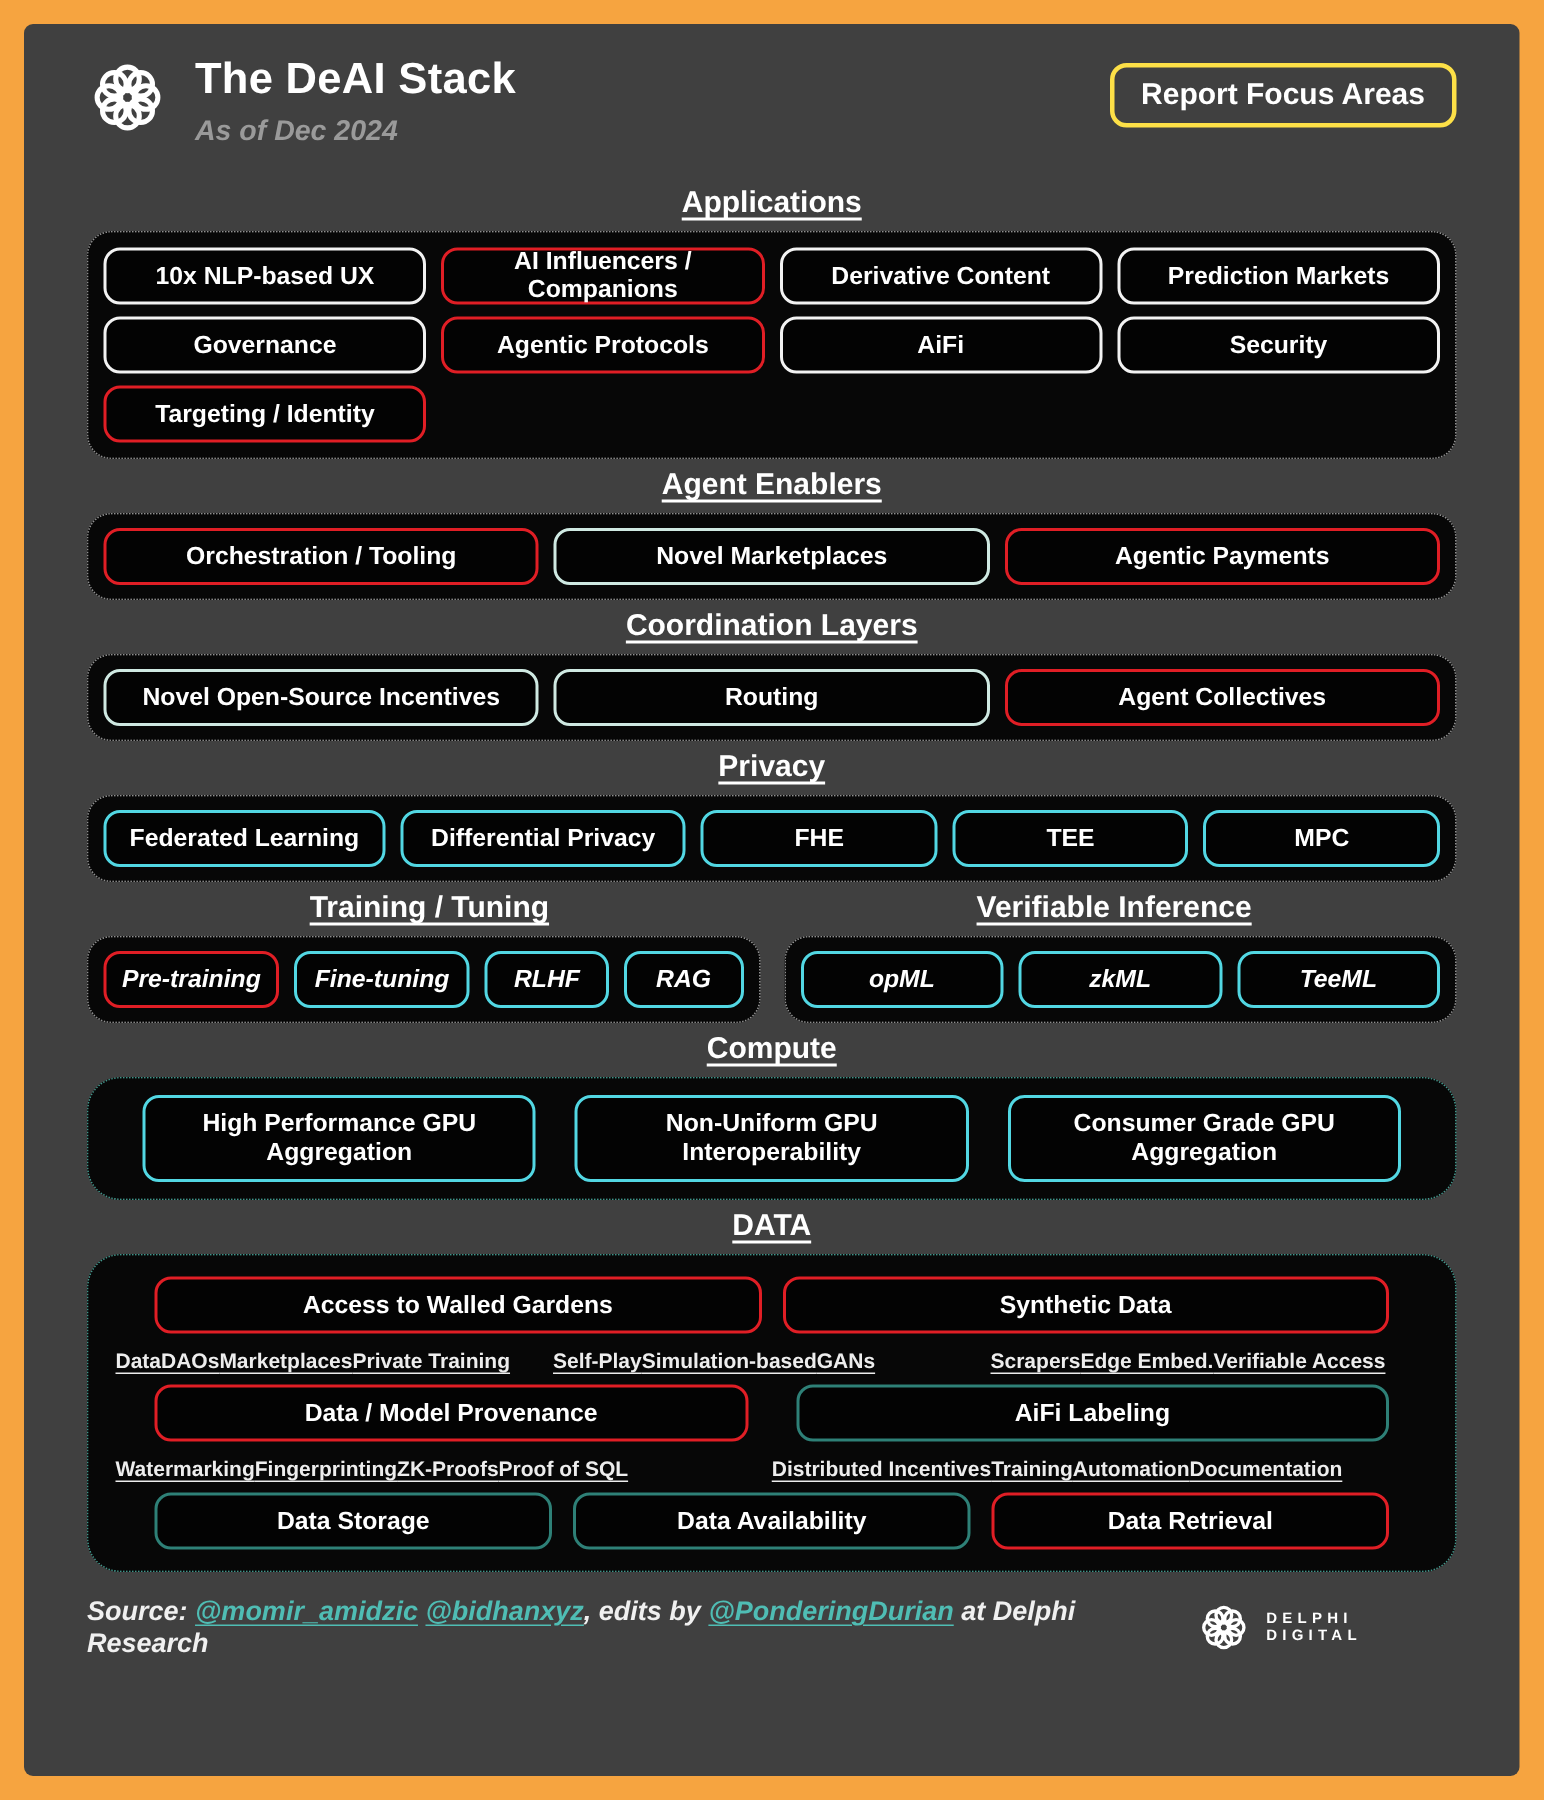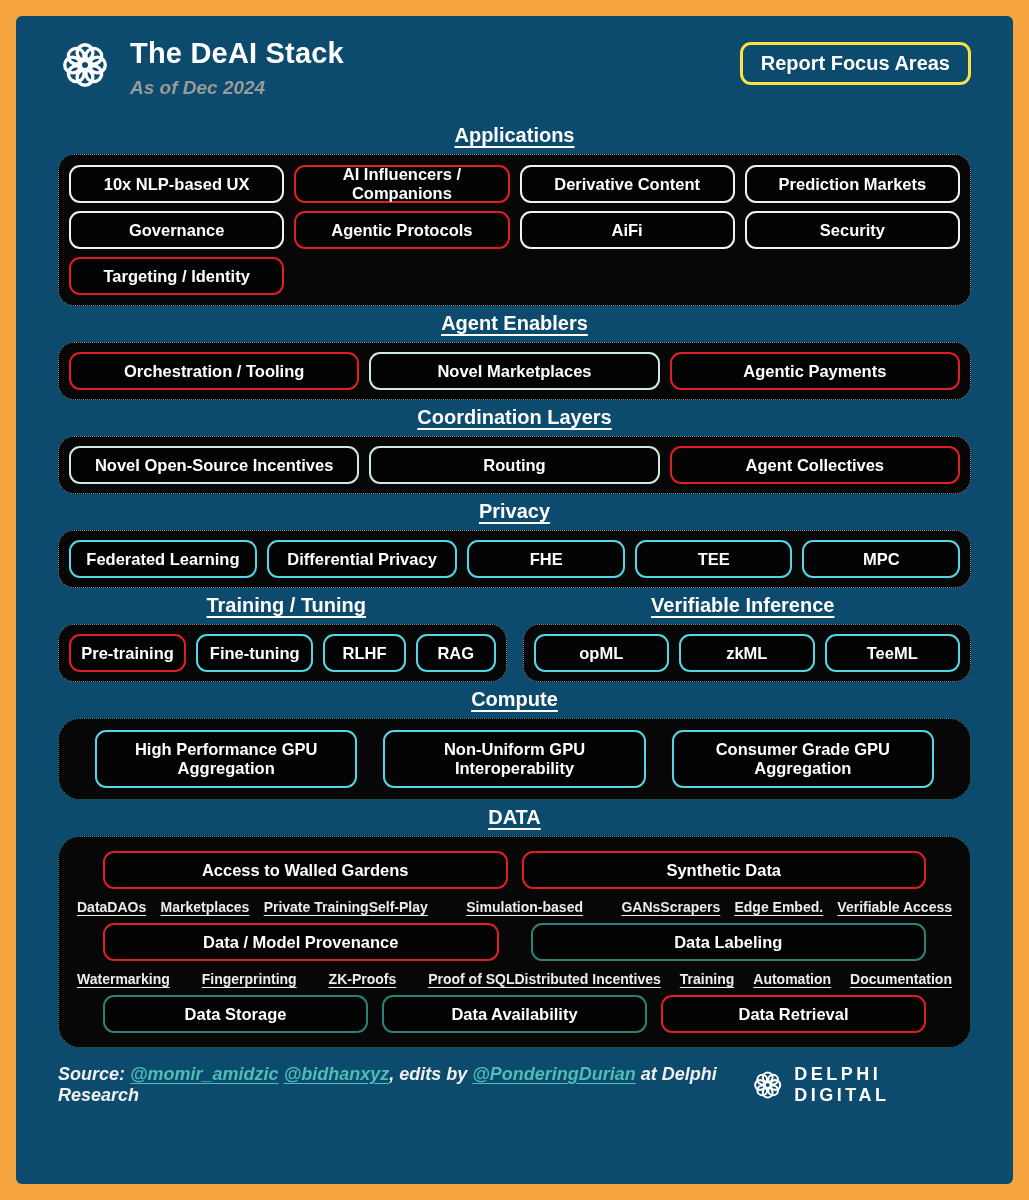--- a/index.html
+++ b/index.html
@@ -1,18 +1,18 @@
 <!DOCTYPE html>
 <html><head>
 <meta charset="utf-8">
 <style>
   html,body{margin:0;padding:0;width:1029px;height:1200px;overflow:hidden;background:#F6A440;
     font-family:"Liberation Sans",sans-serif;-webkit-font-smoothing:antialiased;}
   .frame{position:relative;width:1029px;height:1200px;background:#F6A440;}
-  .panel{position:absolute;left:16px;top:16px;right:16px;bottom:16px;background:#0c4a6e;
+  .panel{position:absolute;left:16px;top:16px;right:16px;bottom:16px;background:#404040;
     border-radius:6px;box-sizing:border-box;padding:20px 42px 16px 42px;}
   
   .hdr{display:flex;align-items:flex-start;justify-content:space-between;height:84px;margin-bottom:2px;}
   .hdr-left{display:flex;align-items:flex-start;gap:18px;}
   .logo{width:54px;height:54px;margin-top:2px;}
   .title{color:#fff;font-size:29px;font-weight:700;letter-spacing:.2px;line-height:1.1;margin-top:2px;}
   .subtitle{color:#9a9a9a;font-size:19px;font-style:italic;font-weight:600;margin-top:7px;}
   .focus-badge{border:3px solid #fde047;border-radius:11px;padding:7px 18px;color:#fff;
     font-size:20px;font-weight:700;margin-top:6px;}
   
@@ -30,38 +30,38 @@
   .pill.c{border-color:#52D7E3;}
   .pill.m{border-color:#CFE9E2;}
   .pill.t{border-color:#2E8077;}
   .grid3{display:grid;grid-template-columns:repeat(4,1fr);gap:8px 10px;}
   .row{display:flex;gap:10px;}
   .row .pill{flex:1;}
   .half-heads{display:flex;margin:6px 0 7px 0;}
   .half-heads div{flex:1;text-align:center;}
   .half-heads span{display:inline-block;color:#fff;font-size:20px;font-weight:700;
     text-decoration:underline;text-underline-offset:4px;text-decoration-thickness:2px;}
-  .tv-row{display:flex;gap:16px;}
+  .tv-row{display:flex;gap:16px;font-style:italic;}
   .tv-row .box{flex:1;}
   .pill.two-line{height:58px;font-size:16.5px;}
   
   .data-box{padding:14px 16px;}
   .pill-row{display:flex;gap:14px;margin:0 28px;}
   .pill-row .pill{flex:1;}
   .links-row{display:flex;margin:10px 2px 8px 2px;}
-  .links-group{flex:1;display:flex;justify-content:space-between;align-items:center;}
+  .links-group{flex:1;display:flex;justify-content:flex-start;align-items:center;}
   .link{color:#ededed;font-size:14px;font-weight:600;text-decoration:underline;
     text-underline-offset:3px;white-space:nowrap;}
   
   .ftr{display:flex;align-items:center;justify-content:flex-start;margin-top:16px;}
   .src{color:#f0f0f0;font-size:18px;font-style:italic;font-weight:600;}
   .handle{color:#4FBDB4;text-decoration:underline;text-underline-offset:3px;}
   .brand{display:flex;align-items:center;gap:10px;}
   .brand-logo{width:36px;height:36px;}
-  .brand-name{color:#fff;font-size:18px;font-weight:700;letter-spacing:3.5px;}
+  .brand-name{color:#fff;font-size:10px;font-weight:700;letter-spacing:3.5px;}
   .mb6{margin-bottom:6px;} .mb4{margin-bottom:4px;}
 </style>
 </head>
 <body>
 
 <div class="frame">
   <div class="panel">
 
     <div class="hdr">
       <div class="hdr-left">
@@ -180,21 +180,21 @@
           <span class="link">GANs</span>
         </div>
         <div class="links-group">
           <span class="link">Scrapers</span>
           <span class="link">Edge Embed.</span>
           <span class="link">Verifiable Access</span>
         </div>
       </div>
       <div class="pill-row" style="gap:32px;">
         <div class="pill r">Data / Model Provenance</div>
-        <div class="pill t">Data Labeling</div>
+        <div class="pill t">AiFi Labeling</div>
       </div>
       <div class="links-row">
         <div class="links-group">
           <span class="link">Watermarking</span>
           <span class="link">Fingerprinting</span>
           <span class="link">ZK-Proofs</span>
           <span class="link">Proof of SQL</span>
         </div>
         <div class="links-group">
           <span class="link">Distributed Incentives</span>

